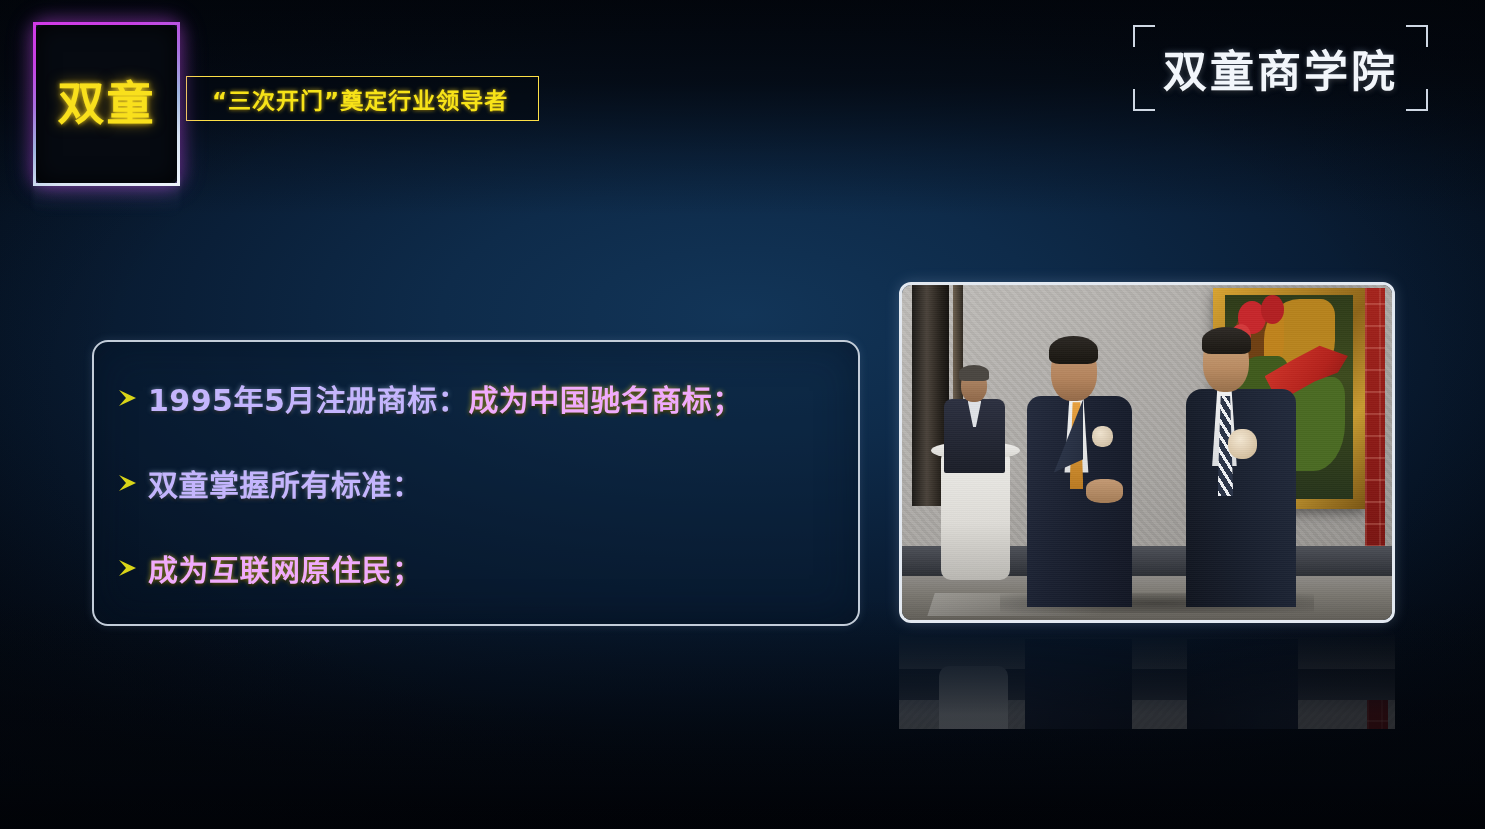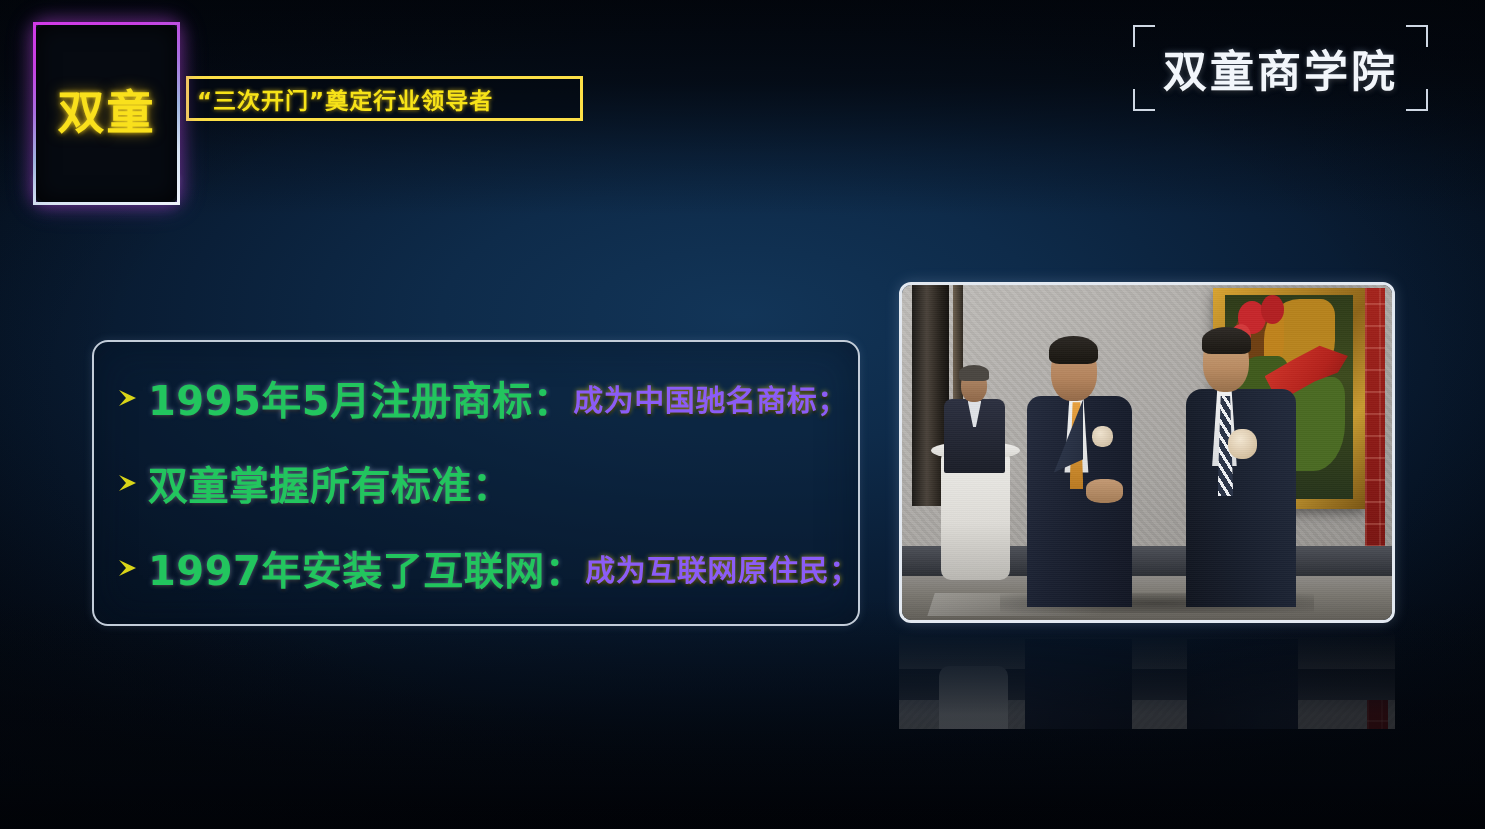--- a/index.html
+++ b/index.html
@@ -64,21 +64,21 @@
       rgba(2,5,11,0.86) 78%,
       rgba(1,2,6,0.98) 100%);
   }
 
   
   .badge {
     position: absolute;
     left: 33px;
     top: 22px;
     width: 147px;
-    height: 183px;
+    height: 164px;
     border-radius: 14px;
     background: #060a11;
     box-sizing: border-box;
     border: 3px solid transparent;
     border-image: linear-gradient(158deg,
         #d23ae8 0%,
         #c840e4 18%,
         #a96fe0 38%,
         #9fb5df 58%,
         #d8e4f2 78%,
@@ -118,28 +118,28 @@
        rgba(0,0,0,0) 100%);
     filter: blur(2px);
     z-index: 5;
   }
 
   
   .subtitle-bar {
     position: absolute;
     left: 186px;
     top: 76px;
-    width: 397px;
+    width: 353px;
     height: 45px;
     box-sizing: border-box;
-    border: 3px solid #fde047;
+    border: 1px solid #fde047;
     background: rgba(4,9,17,0.55);
     display: flex;
     align-items: center;
-    padding-left: 8px;
+    padding-left: 25px;
     z-index: 4;
   }
   .subtitle-text {
     color: #f7e318;
     font-size: 23px;
     font-weight: bold;
     letter-spacing: 1px;
     white-space: nowrap;
     text-shadow:
       0 0 4px rgba(255,220,40,0.75),
@@ -228,30 +228,30 @@
     flex: 0 0 auto;
     width: 26px;
     height: 26px;
     margin-right: 8px;
     display: flex;
     align-items: center;
     justify-content: center;
   }
   .bullet-arrow svg { display: block; }
   .bullet-white {
-    color: #22c55e;
-    font-size: 40px;
+    color: #c4b5fd;
+    font-size: 30px;
     font-weight: bold;
     letter-spacing: 0.5px;
     text-shadow:
       0 0 5px rgba(190,215,255,0.50),
       0 2px 3px rgba(0,0,0,0.95);
   }
   .bullet-yellow {
-    color: #8b5cf6;
+    color: #f0abfc;
     font-size: 30px;
     font-weight: bold;
     letter-spacing: 0.5px;
     text-shadow:
       0 0 5px rgba(255,230,40,0.60),
       0 2px 3px rgba(0,0,0,0.95);
   }
 
   
   .photo-frame {
@@ -521,21 +521,20 @@
       </span>
       <span class="bullet-white">双童掌握所有标准：</span>
     </div>
 
     <div class="bullet-row">
       <span class="bullet-arrow">
         <svg width="24" height="24" viewBox="0 0 24 24" aria-hidden="true">
           <path d="M4 4 L21 12 L4 20 L11 12 Z" fill="#d9d518"></path>
         </svg>
       </span>
-      <span class="bullet-white">1997年安装了互联网：</span>
       <span class="bullet-yellow">成为互联网原住民；</span>
     </div>
 
 
   </div>
 
   <div class="photo-frame">
     <div class="photo-inner sc-blur">
       <div class="sc sc-wall"></div>
       <div class="sc sc-pillar-l"></div>

